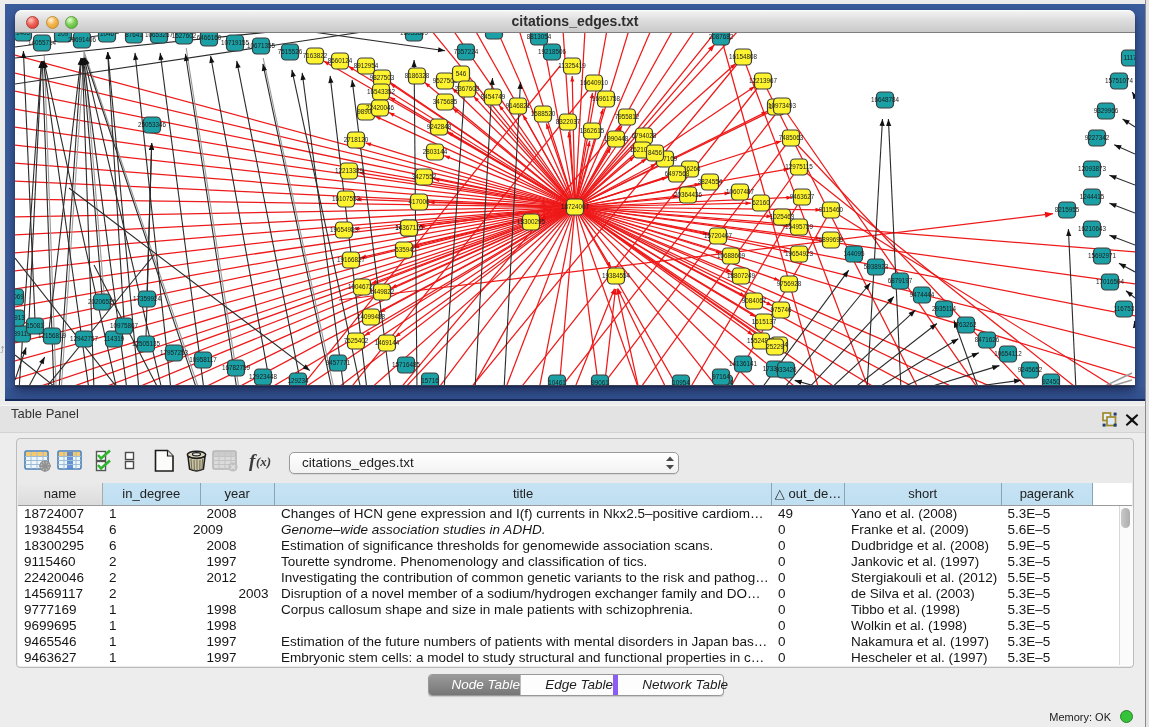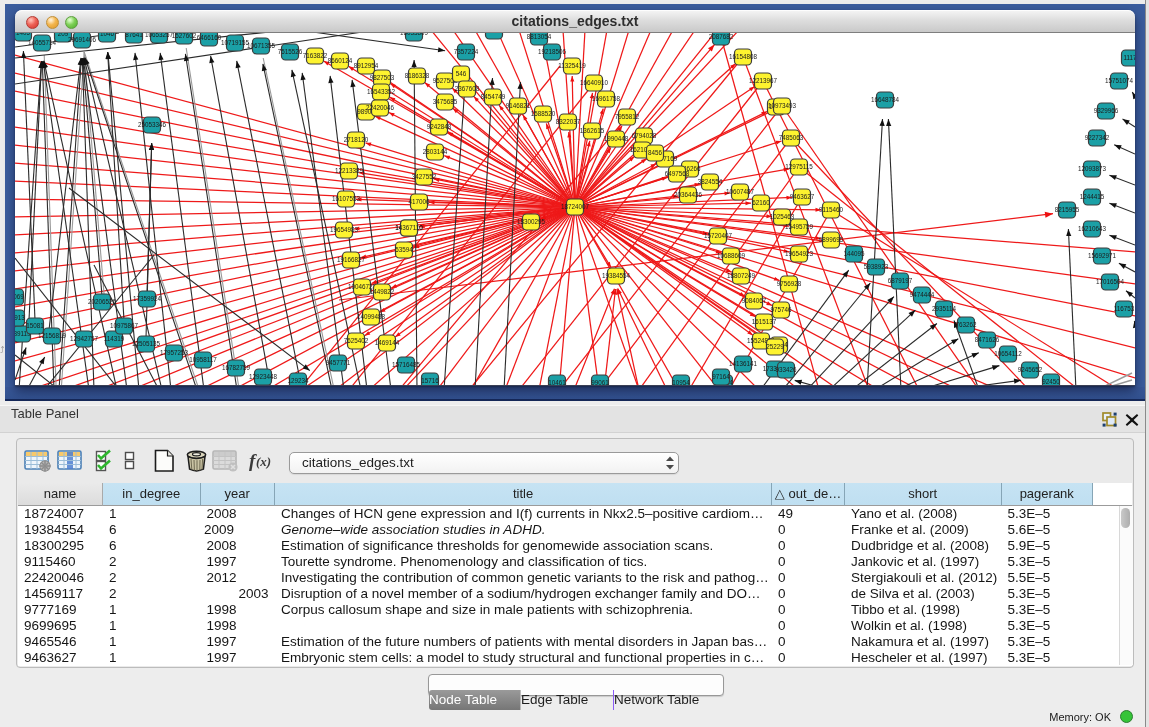--- a/index.html
+++ b/index.html
@@ -32,24 +32,24 @@
   #dropdown{left:272px;top:13px;width:388px;height:20px;border:1px solid #9a9a9a;border-radius:5px;
      background:linear-gradient(#ffffff,#f2f2f2);box-shadow:0 1px 1px rgba(0,0,0,.08);}
   #ddtext{left:12px;top:2px;font-size:13.5px;color:#1c1c1c;}
   
   #tbl{left:1px;top:44px;width:1114px;height:183px;}
   .hd{top:0;height:22px;background:linear-gradient(#c6e3f3,#bfdff1);border-right:1px solid #86a5b6;
       font-size:13px;color:#222;text-align:center;line-height:22px;border-bottom:1px solid #9b9b9b;}
   .cell{font-size:13.5px;color:#151515;white-space:nowrap;overflow:hidden;text-overflow:ellipsis;height:16px;line-height:16px;}
   #tabctl{left:428px;top:273px;width:294px;height:20px;border:1px solid #989898;border-radius:4px;background:#fdfdfd;
      box-shadow:0 1px 1px rgba(0,0,0,.15);}
-  .seg{top:15px;height:20px;font-size:13.5px;color:#1d1d1d;text-align:left;line-height:20px;}
+  .seg{top:0;height:20px;font-size:13.5px;color:#1d1d1d;text-align:right;line-height:20px;font-style:italic;}
   #seg1{left:0;width:91px;background:linear-gradient(#9a9a9a,#767676);color:#fff;border-radius:3px 0 0 3px;}
   #seg2{left:91px;width:92px;border-left:1px solid #bbb;}
-  #seg3{left:184px;width:110px;border-left:1px solid #8b5cf6;}
+  #seg3{left:184px;width:110px;border-left:5px solid #8b5cf6;}
   #memory{right:34px;top:310px;font-size:11px;color:#1a1a1a;}
   #memdot{left:1120px;top:309px;width:11px;height:11px;border-radius:50%;background:#35c438;border:1.5px solid #2e7d32;}
 </style>
 </head>
 <body>
 <div id="desk" class="abs">
   <div id="deskband" class="abs"></div>
   <div id="deskline" class="abs"></div>
 </div>
 <div id="win" class="abs">
@@ -1142,21 +1142,21 @@
 <div class="abs" style="left:1075px;top:0;width:39px;height:22px;background:#fff;border-bottom:1px solid #9b9b9b;"></div>
 <div class="abs cell" style="left:0.0px;top:23px;width:77.0px;padding-left:6px;">18724007</div>
 <div class="abs cell" style="left:85.0px;top:23px;width:89.5px;padding-left:6px;">1</div>
 <div class="abs cell" style="left:182.5px;top:23px;width:66.5px;padding-left:6px;">2008</div>
 <div class="abs cell" style="left:257.0px;top:23px;width:489.0px;padding-left:6px;">Changes of HCN gene expression and I(f) currents in Nkx2.5–positive cardiomyocytes of embryo</div>
 <div class="abs cell" style="left:754.0px;top:23px;width:65.0px;padding-left:6px;">49</div>
 <div class="abs cell" style="left:827.0px;top:23px;width:148.5px;padding-left:6px;">Yano et al. (2008)</div>
 <div class="abs cell" style="left:983.5px;top:23px;width:83.5px;padding-left:6px;">5.3E–5</div>
 <div class="abs cell" style="left:0.0px;top:39px;width:77.0px;padding-left:6px;">19384554</div>
 <div class="abs cell" style="left:85.0px;top:39px;width:89.5px;padding-left:6px;">6</div>
-<div class="abs cell" style="left:180px;top:39px;width:66.5px;padding-left:6px;">2009</div>
+<div class="abs cell" style="left:169px;top:39px;width:66.5px;padding-left:6px;">2009</div>
 <div class="abs cell" style="left:257.0px;top:39px;width:489.0px;padding-left:6px;font-style:italic;">Genome–wide association studies in ADHD.</div>
 <div class="abs cell" style="left:754.0px;top:39px;width:65.0px;padding-left:6px;">0</div>
 <div class="abs cell" style="left:827.0px;top:39px;width:148.5px;padding-left:6px;">Franke et al. (2009)</div>
 <div class="abs cell" style="left:983.5px;top:39px;width:83.5px;padding-left:6px;">5.6E–5</div>
 <div class="abs cell" style="left:0.0px;top:55px;width:77.0px;padding-left:6px;">18300295</div>
 <div class="abs cell" style="left:85.0px;top:55px;width:89.5px;padding-left:6px;">6</div>
 <div class="abs cell" style="left:182.5px;top:55px;width:66.5px;padding-left:6px;">2008</div>
 <div class="abs cell" style="left:257.0px;top:55px;width:489.0px;padding-left:6px;">Estimation of significance thresholds for genomewide association scans.</div>
 <div class="abs cell" style="left:754.0px;top:55px;width:65.0px;padding-left:6px;">0</div>
 <div class="abs cell" style="left:827.0px;top:55px;width:148.5px;padding-left:6px;">Dudbridge et al. (2008)</div>

